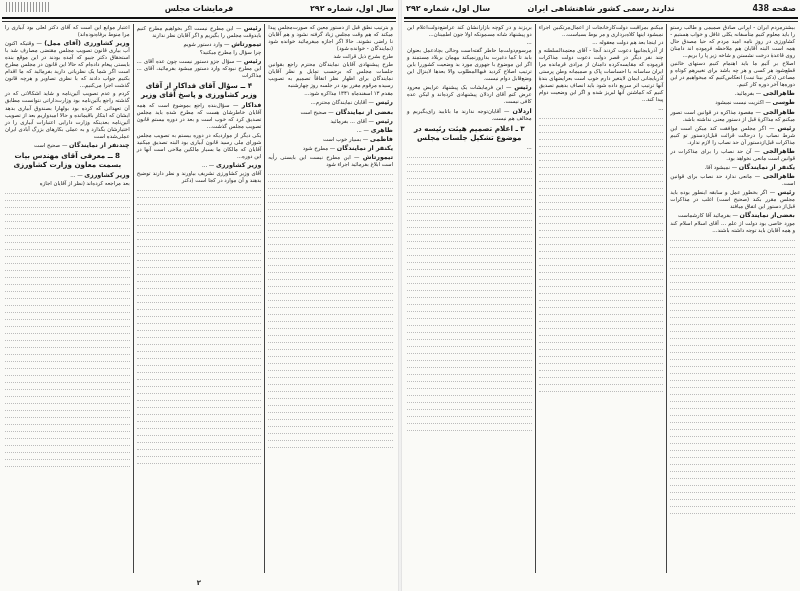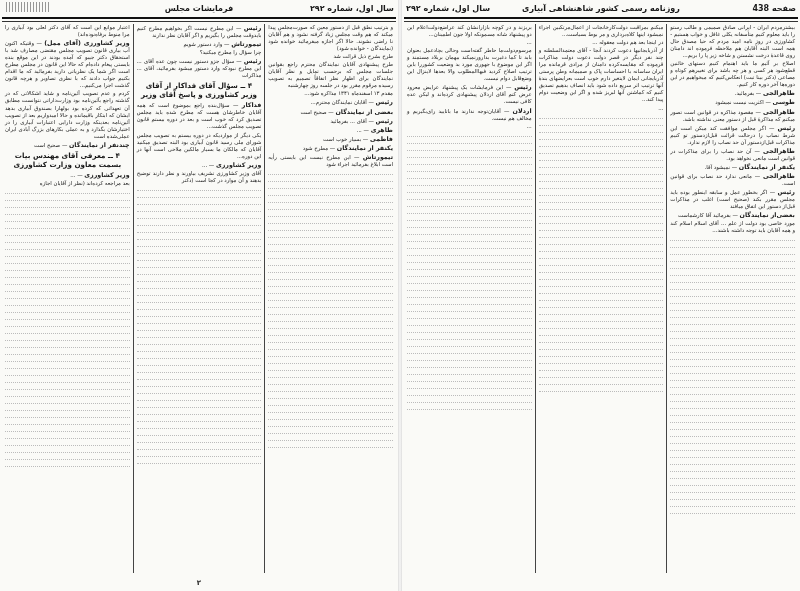--- a/index.html
+++ b/index.html
@@ -141,21 +141,21 @@
           <p style="color: rgb(51, 51, 51); border-bottom: 1px dotted rgb(187, 187, 187); height: 5px; margin: 1px 0px;">&nbsp;</p>
           <p style="color: rgb(51, 51, 51); border-bottom: 1px dotted rgb(187, 187, 187); height: 5px; margin: 1px 0px;">&nbsp;</p>
           <p style="color: rgb(51, 51, 51); border-bottom: 1px dotted rgb(187, 187, 187); height: 5px; margin: 1px 0px;">&nbsp;</p>
           <p style="color: rgb(51, 51, 51); border-bottom: 1px dotted rgb(187, 187, 187); height: 5px; margin: 1px 0px;">&nbsp;</p>
         </div>
         <div class="col">
           <p><span>اعتبار موانع این است که آقای دکتر لعلی بود آبیاری را مرا منوط برفاه‌نوده‌اند)</span></p>
           <p><span class="speaker">وزیر کشاورزی (آقای ممل)</span><span> — </span><span>وقتیکه اکنون آب بیاری قانون تصویب مجلس مقتضی مصارف شد با استحقاق دکتر جیبو که آمده بودند در این موقع بنده بایستی پیغام داده‌ام که حالا این قانون در مجلس مطرح است اگر شما یک نظریاتی دارید بفرمائید که ما اقدام بکنیم جواب دادند که با نظری تصاویر و هرچه قانون گذشت اجرا می‌کنیم...</span></p>
           <p><span>کردم و عدم تصویب آئین‌نامه و شاید اشکالاتی که در گذشته راجع بآئین‌نامه بود وزارت‌داراتی نتوانست مطابق آن تعهداتی که کرده بود بولهارا بصندوق آبیاری بدهد ایشان که ابتکار باقیمانده و حالا امیدواریم بعد از تصویب آئین‌نامه بعدینکه وزارت دارایی اعتبارات آبیاری را در اختیارشان بگذارد و به عملی بکارهای بزرگ آبادی ایران عملی‌شده است</span></p>
           <p><span class="speaker">چندنفر از نمایندگان</span><span> — </span><span>صحیح است</span></p>
-          <div class="heading">۴ ــ معرفی آقای مهندس بیات بسمت معاون وزارت کشاورزی</div>
+          <div class="heading">8 ــ معرفی آقای مهندس بیات بسمت معاون وزارت کشاورزی</div>
           <p><span class="speaker">وزیر کشاورزی</span><span> — </span><span>...</span></p>
           <p><span>بعد مراجعه کرده‌اند (نظر از آقایان اجازه</span></p>
           <p style="color: rgb(51, 51, 51); border-bottom: 1px dotted rgb(187, 187, 187); height: 5px; margin: 1px 0px;">&nbsp;</p>
           <p style="color: rgb(51, 51, 51); border-bottom: 1px dotted rgb(187, 187, 187); height: 5px; margin: 1px 0px;">&nbsp;</p>
           <p style="color: rgb(51, 51, 51); border-bottom: 1px dotted rgb(187, 187, 187); height: 5px; margin: 1px 0px;">&nbsp;</p>
           <p style="color: rgb(51, 51, 51); border-bottom: 1px dotted rgb(187, 187, 187); height: 5px; margin: 1px 0px;">&nbsp;</p>
           <p style="color: rgb(51, 51, 51); border-bottom: 1px dotted rgb(187, 187, 187); height: 5px; margin: 1px 0px;">&nbsp;</p>
           <p style="color: rgb(51, 51, 51); border-bottom: 1px dotted rgb(187, 187, 187); height: 5px; margin: 1px 0px;">&nbsp;</p>
           <p style="color: rgb(51, 51, 51); border-bottom: 1px dotted rgb(187, 187, 187); height: 5px; margin: 1px 0px;">&nbsp;</p>
           <p style="color: rgb(51, 51, 51); border-bottom: 1px dotted rgb(187, 187, 187); height: 5px; margin: 1px 0px;">&nbsp;</p>
@@ -194,21 +194,21 @@
         </div>
       </div>
     <div class="folio">۲</div>
   </div>
 
   <div class="gutter"></div>
 
   <div class="page right">
     <div class="header">
       <span class="h-right">صفحه 438</span>
-      <span class="h-center">روزنامه رسمی کشور شاهنشاهی آبیاری</span>
+      <span class="h-center">ندارند رسمی کشور شاهنشاهی ایران</span>
       <span class="h-left">سال اول، شماره ۲۹۲</span>
     </div>
     <div class="rule"></div>
     <div class="rule2"></div>
     <div class="cols" id="right-cols">
         <div class="col">
           <p><span>بیشترمردم ایران - ایرانی صادق صمیمی و طالب رستو را باید معلوم کنیم متأسفانه یکلی غافل و خواب هستیم - کشاورزی در روز نامه امید مردم که حیا مصدق حال همه است البته آقایان هم ملاحظه فرموده اند دامنان روی قاعدهٔ درخت نشستن و شاخه زیر پا را بریم...</span></p>
           <p><span>اصلاح بر آئیم ما باید اهتمام کنیم دستهای خائنین قطع‌شود هر کسی و هر چه باشد برای تغییرهم کوتاه و مصاعی (دکتر بینا تبت) انعکاس‌کنیم که میخواهیم در این دوره‌ها آخر دوره کار کنیم.</span></p>
           <p><span class="speaker">طاهرالجی</span><span> — </span><span>بفرمائید.</span></p>
           <p><span class="speaker">طوسی</span><span> — </span><span>اکثریت نیست نمیشود</span></p>
@@ -306,20 +306,21 @@
           <p style="color: rgb(51, 51, 51); border-bottom: 1px dotted rgb(187, 187, 187); height: 5px; margin: 1px 0px;">&nbsp;</p>
           <p style="color: rgb(51, 51, 51); border-bottom: 1px dotted rgb(187, 187, 187); height: 5px; margin: 1px 0px;">&nbsp;</p>
           <p style="color: rgb(51, 51, 51); border-bottom: 1px dotted rgb(187, 187, 187); height: 5px; margin: 1px 0px;">&nbsp;</p>
         </div>
         <div class="col">
           <p><span>بریزند و در کوچه بازارانشان کند عراضع‌دولت‌اعلام این دو پیشنهاد شاته مسمونکه اولا جون اطمینان...</span></p>
           <p><span>...</span></p>
           <p><span>مرسوم‌دولت‌ما حاطر گفته‌است وحالی بچادعمل بعنوان بابد تا کما دغیرت بدارورنمیکند بیهمان بربلاد مستمند و اگر این موضوع با جهوری مورد بد وضعیت کشوررا باین ترتیب اصلاح کردید فبهاالمطلوب والا بعدها لاینزال این وضع‌قابل دوام نیست.</span></p>
           <p><span class="speaker">رئیس</span><span> — </span><span>این فرمایشات یک پیشنهاد عرایض معرود عرض کنم آقای اردلان پیشنهادی کرده‌اند و لیکن عده کافی نیست.</span></p>
           <p><span class="speaker">اردلان</span><span> — </span><span>آقایان‌توجه ندارند ما با‌تایید رای‌بگیریم و مخالف هم نیست.</span></p>
+          <div class="heading">۳ ـ اعلام تصمیم هیئت رئیسه در موضوع تشکیل جلسات مجلس</div>
           <p><span>...</span></p>
           <p style="color: rgb(51, 51, 51); border-bottom: 1px dotted rgb(187, 187, 187); height: 5px; margin: 1px 0px;">&nbsp;</p>
           <p style="color: rgb(51, 51, 51); border-bottom: 1px dotted rgb(187, 187, 187); height: 5px; margin: 1px 0px;">&nbsp;</p>
           <p style="color: rgb(51, 51, 51); border-bottom: 1px dotted rgb(187, 187, 187); height: 5px; margin: 1px 0px;">&nbsp;</p>
           <p style="color: rgb(51, 51, 51); border-bottom: 1px dotted rgb(187, 187, 187); height: 5px; margin: 1px 0px;">&nbsp;</p>
           <p style="color: rgb(51, 51, 51); border-bottom: 1px dotted rgb(187, 187, 187); height: 5px; margin: 1px 0px;">&nbsp;</p>
           <p style="color: rgb(51, 51, 51); border-bottom: 1px dotted rgb(187, 187, 187); height: 5px; margin: 1px 0px;">&nbsp;</p>
           <p style="color: rgb(51, 51, 51); border-bottom: 1px dotted rgb(187, 187, 187); height: 5px; margin: 1px 0px;">&nbsp;</p>
           <p style="color: rgb(51, 51, 51); border-bottom: 1px dotted rgb(187, 187, 187); height: 5px; margin: 1px 0px;">&nbsp;</p>
           <p style="color: rgb(51, 51, 51); border-bottom: 1px dotted rgb(187, 187, 187); height: 5px; margin: 1px 0px;">&nbsp;</p>

